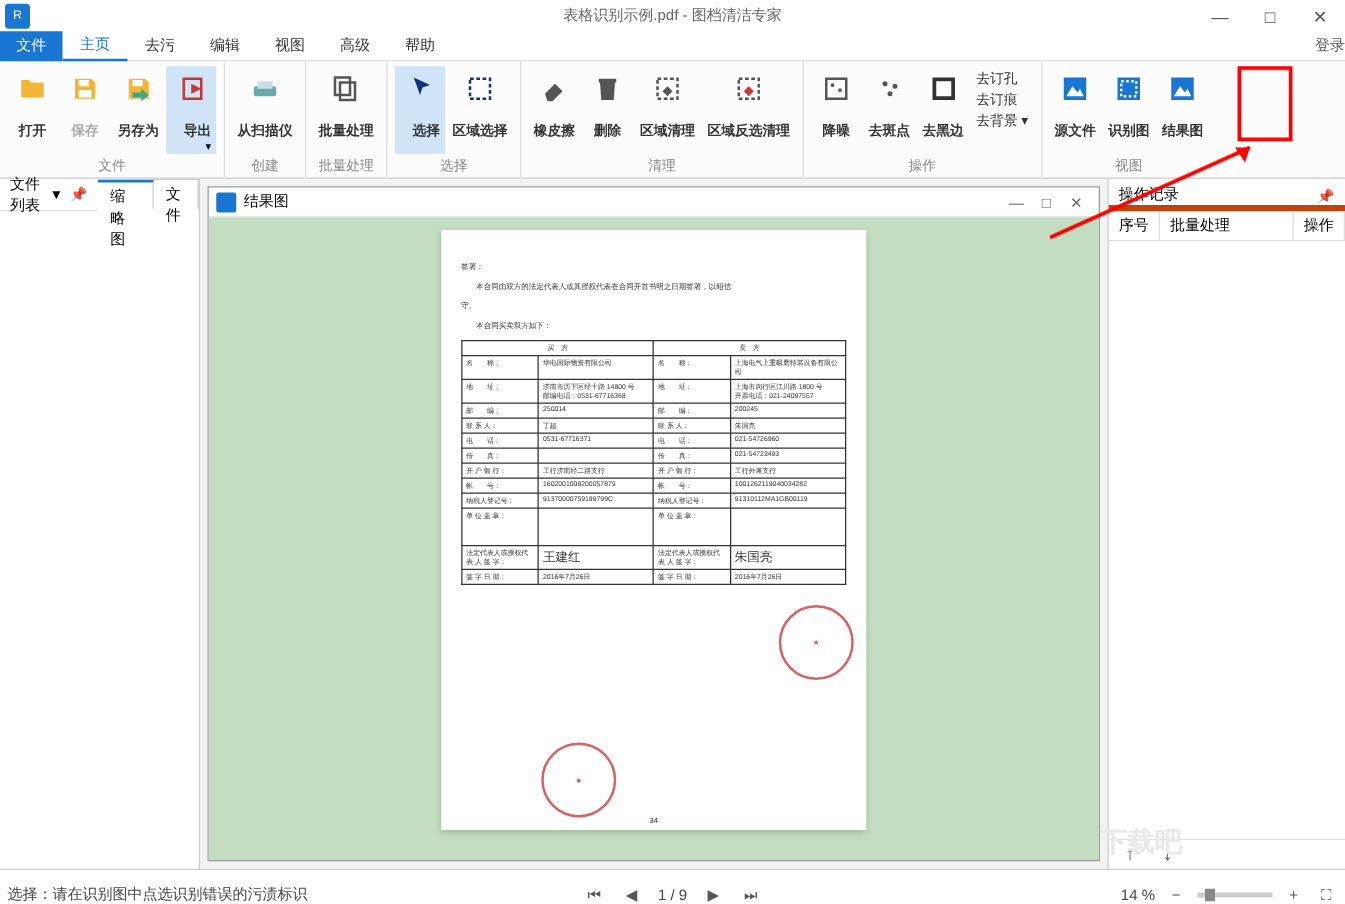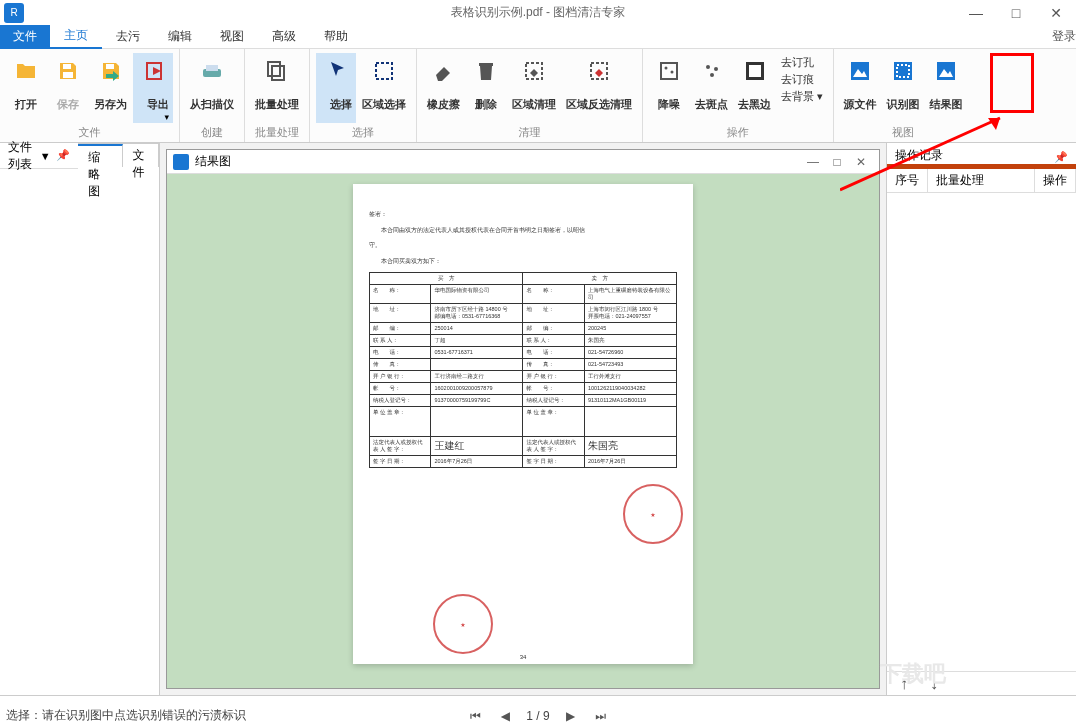--- a/index.html
+++ b/index.html
@@ -481,20 +481,29 @@
 <div class="statusbar">
   <span>选择：</span>
   <span>请在识别图中点选识别错误的污渍标识</span>
   <div class="sbcenter">
     <span class="navbtn">⏮</span>
     <span class="navbtn">◀</span>
     <span>1 / 9</span>
     <span class="navbtn">▶</span>
     <span class="navbtn">⏭</span>
   </div>
+  <div class="sbright">
+    <span>14 %</span>
+    <span class="navbtn">−</span>
+    <div style="width:60px;height:4px;background:#ccc;position:relative">
+        <div style="position:absolute;left:6px;top:-3px;width:8px;height:10px;background:#888"></div>
+      </div>
+    <span class="navbtn">+</span>
+    <span class="navbtn">⛶</span>
+  </div>
 </div>
 
 <div class="redbox" style="top:53px; left:990px; width:44px; height:60px;"></div>
 
 <svg class="redarrow" style="top:110px; left:840px;" width="180" height="90">
   <line x1="0" y1="80" x2="160" y2="8" stroke="red" stroke-width="3"></line>
   <polygon points="160,8 148,8 156,20" fill="red"></polygon>
 </svg>
 
 <div class="watermark">下载吧</div>

